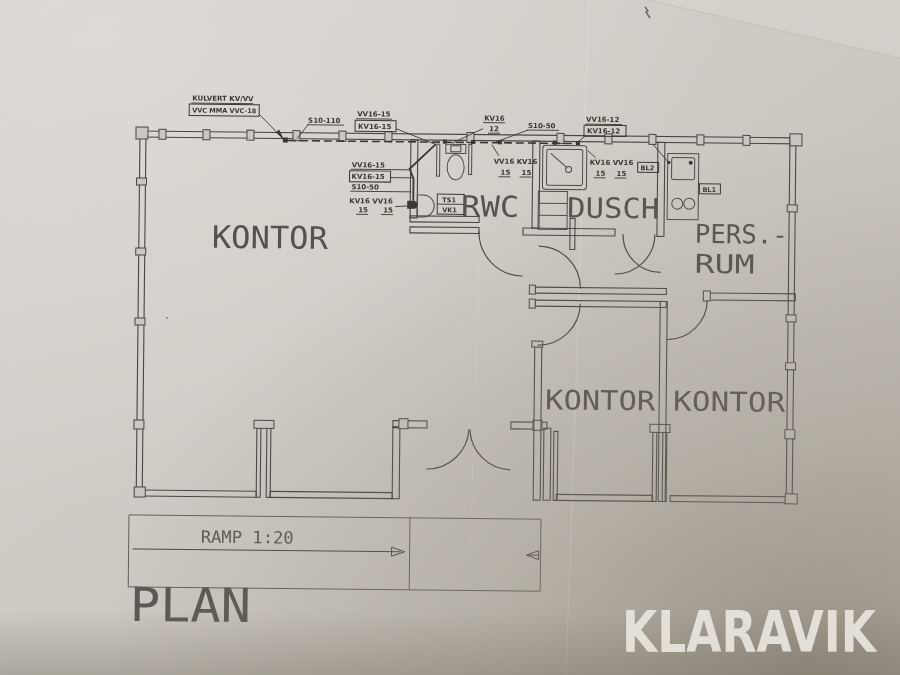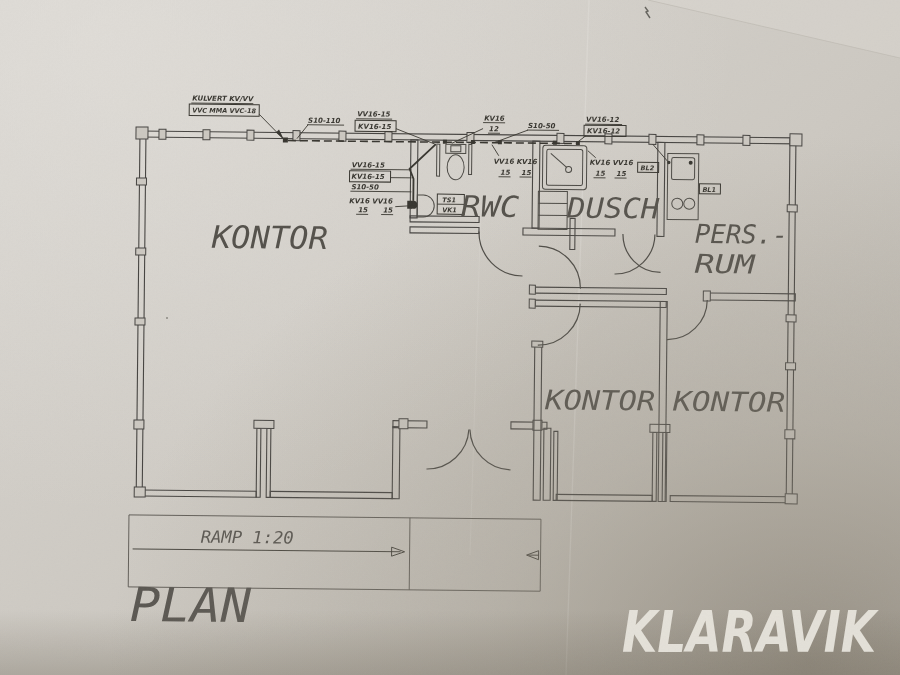--- a/index.html
+++ b/index.html
@@ -1,16 +1,16 @@
 <!DOCTYPE html>
 <html><head>
 <meta charset="utf-8">
 <style>
   html,body{margin:0;padding:0;background:#888;}
-  .stage{position:relative;width:900px;height:675px;overflow:hidden;background:#ccc8c1;font-style:italic;}
+  .stage{position:relative;width:900px;height:675px;overflow:hidden;background:#ccc8c1;}
   svg{position:absolute;left:0;top:0;display:block;}
   text{user-select:none;}
   .ann{font-family:"DejaVu Sans","Liberation Sans",sans-serif;font-weight:700;font-size:7px;fill:#37352f;}
   .ann-sm{font-family:"DejaVu Sans","Liberation Sans",sans-serif;font-weight:700;font-size:6.5px;fill:#37352f;}
   .roomlbl{font-family:"DejaVu Sans Mono","Liberation Mono",monospace;font-weight:400;fill:#53504a;}
   .planlbl{font-family:"DejaVu Sans Mono","Liberation Mono",monospace;font-weight:400;fill:#585550;}
   .wm{font-family:"DejaVu Sans","Liberation Sans",sans-serif;font-weight:800;fill:#e9e6de;}
   .wall{stroke:#454340;stroke-width:1.1;fill:none;}
   .wall-thin{stroke:#55524c;stroke-width:0.9;fill:none;}
   .mull{stroke:#454340;stroke-width:1;fill:#ccc8c1;}

